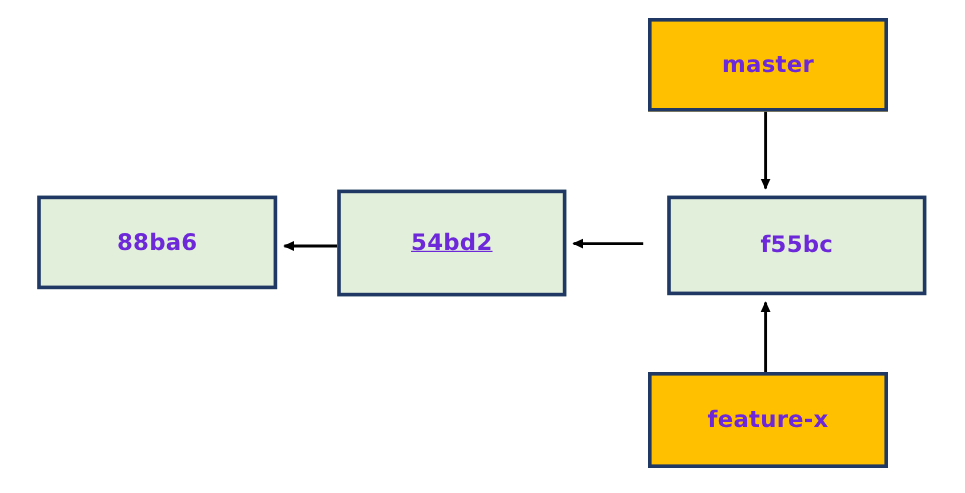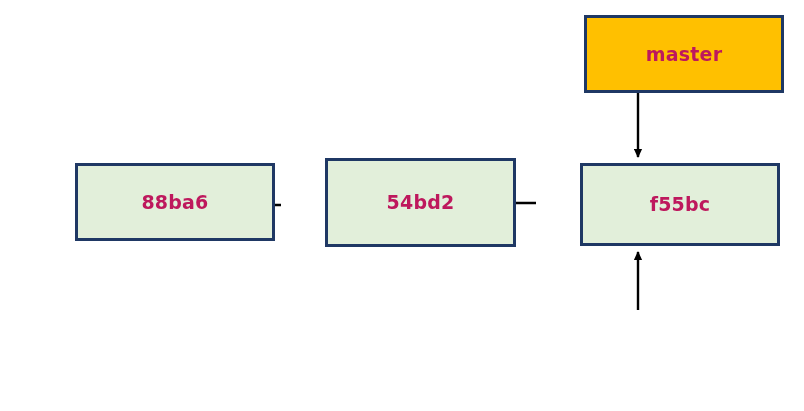--- a/index.html
+++ b/index.html
@@ -20,25 +20,24 @@
   }
   .node {
     position: absolute;
     box-sizing: border-box;
     display: flex;
     align-items: center;
     justify-content: center;
     border: 3px solid #1F3864;
     font-weight: bold;
     font-size: 19px;
-    color: #be185d;
+    color: #6d28d9;
     letter-spacing: 0.2px;
     line-height: 1;
     user-select: none;
-    margin-left: 44px;
   }
   .node.commit {
     background: #E2EFDA;
   }
   .node.branch {
     background: #FFC000;
   }
   .node-label {
     display: block;
     white-space: nowrap;
@@ -70,22 +69,25 @@
   </svg>
 
   <div class="node branch" style="left:540px; top:15px; width:200px; height:78px;">
     <span class="node-label">master</span>
   </div>
 
   <div class="node commit" style="left:31px; top:163px; width:200px; height:78px;">
     <span class="node-label">88ba6</span>
   </div>
 
-  <div class="node commit" style="left:281px; top:158px; width:191px; height:89px;">
+  <div class="node commit" style="left:281px; top:158px; width:191px; height:89px;text-decoration:underline;">
     <span class="node-label">54bd2</span>
   </div>
 
-  <div class="node commit" style="left:536px; top:163px; width:200px; height:83px;">
+  <div class="node commit" style="left:556px; top:163px; width:216px; height:83px;">
     <span class="node-label">f55bc</span>
   </div>
 
+  <div class="node branch" style="left:540px; top:310px; width:200px; height:80px;">
+    <span class="node-label">feature-x</span>
+  </div>
 
 </div>
 
 </body></html>

